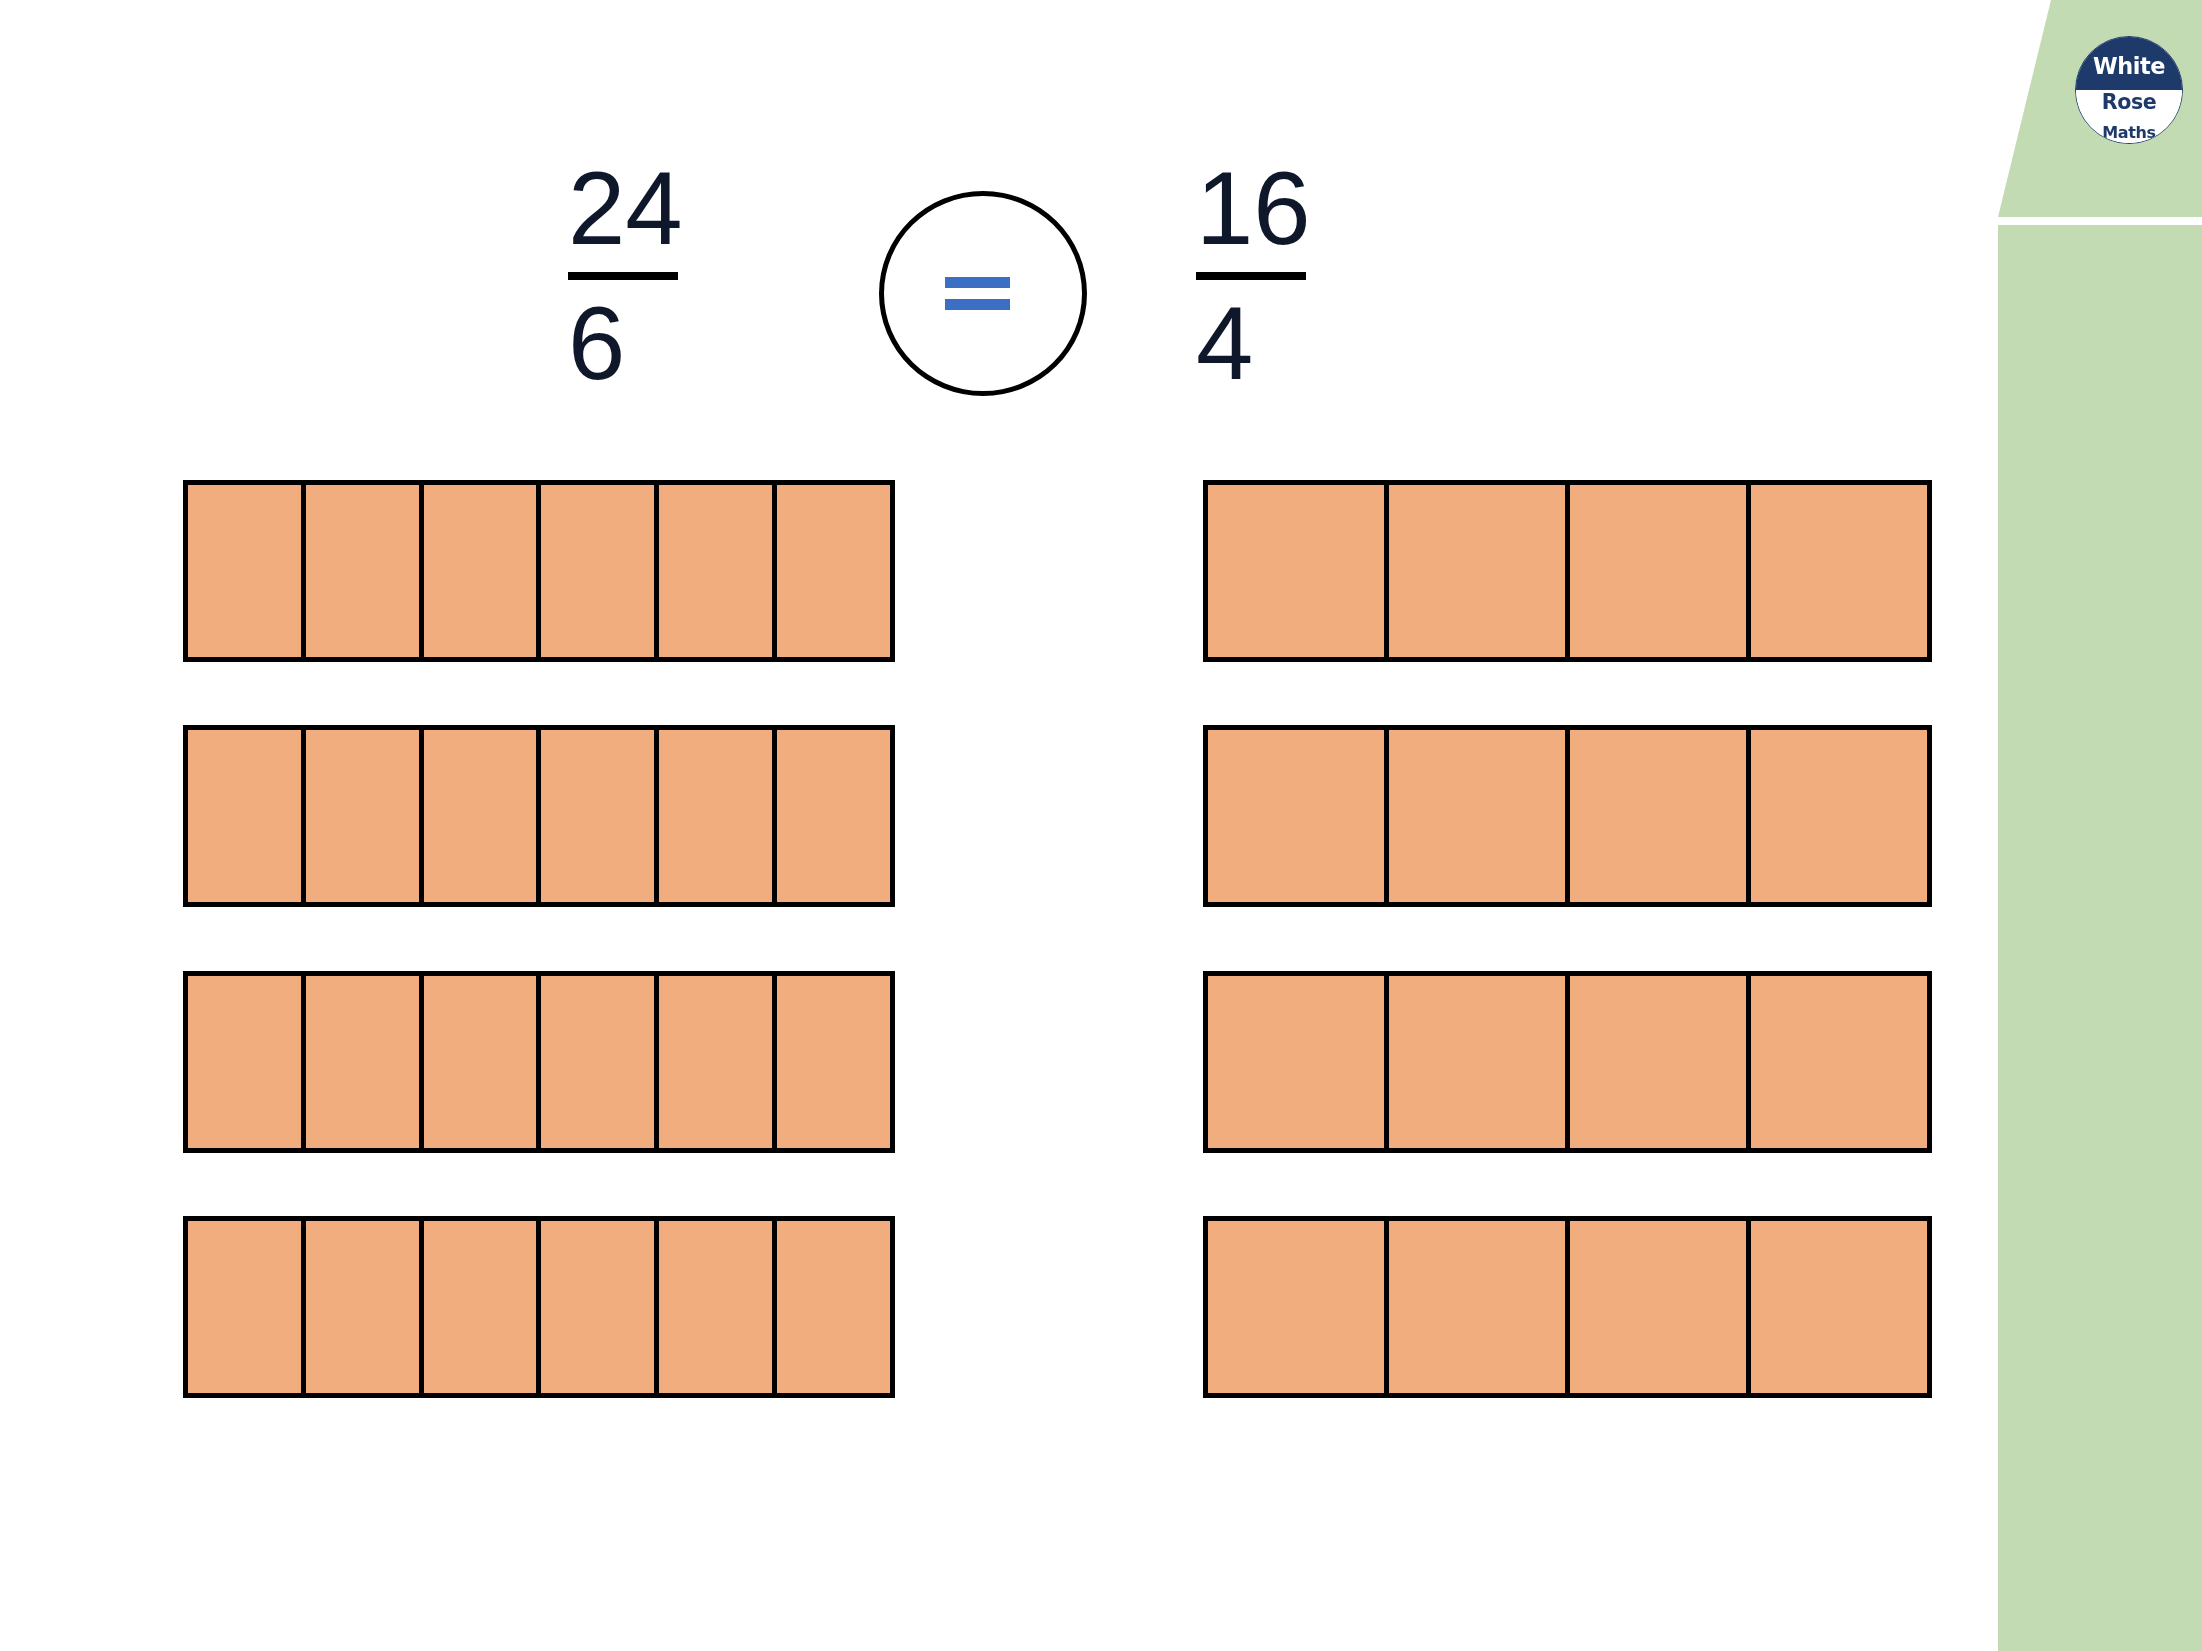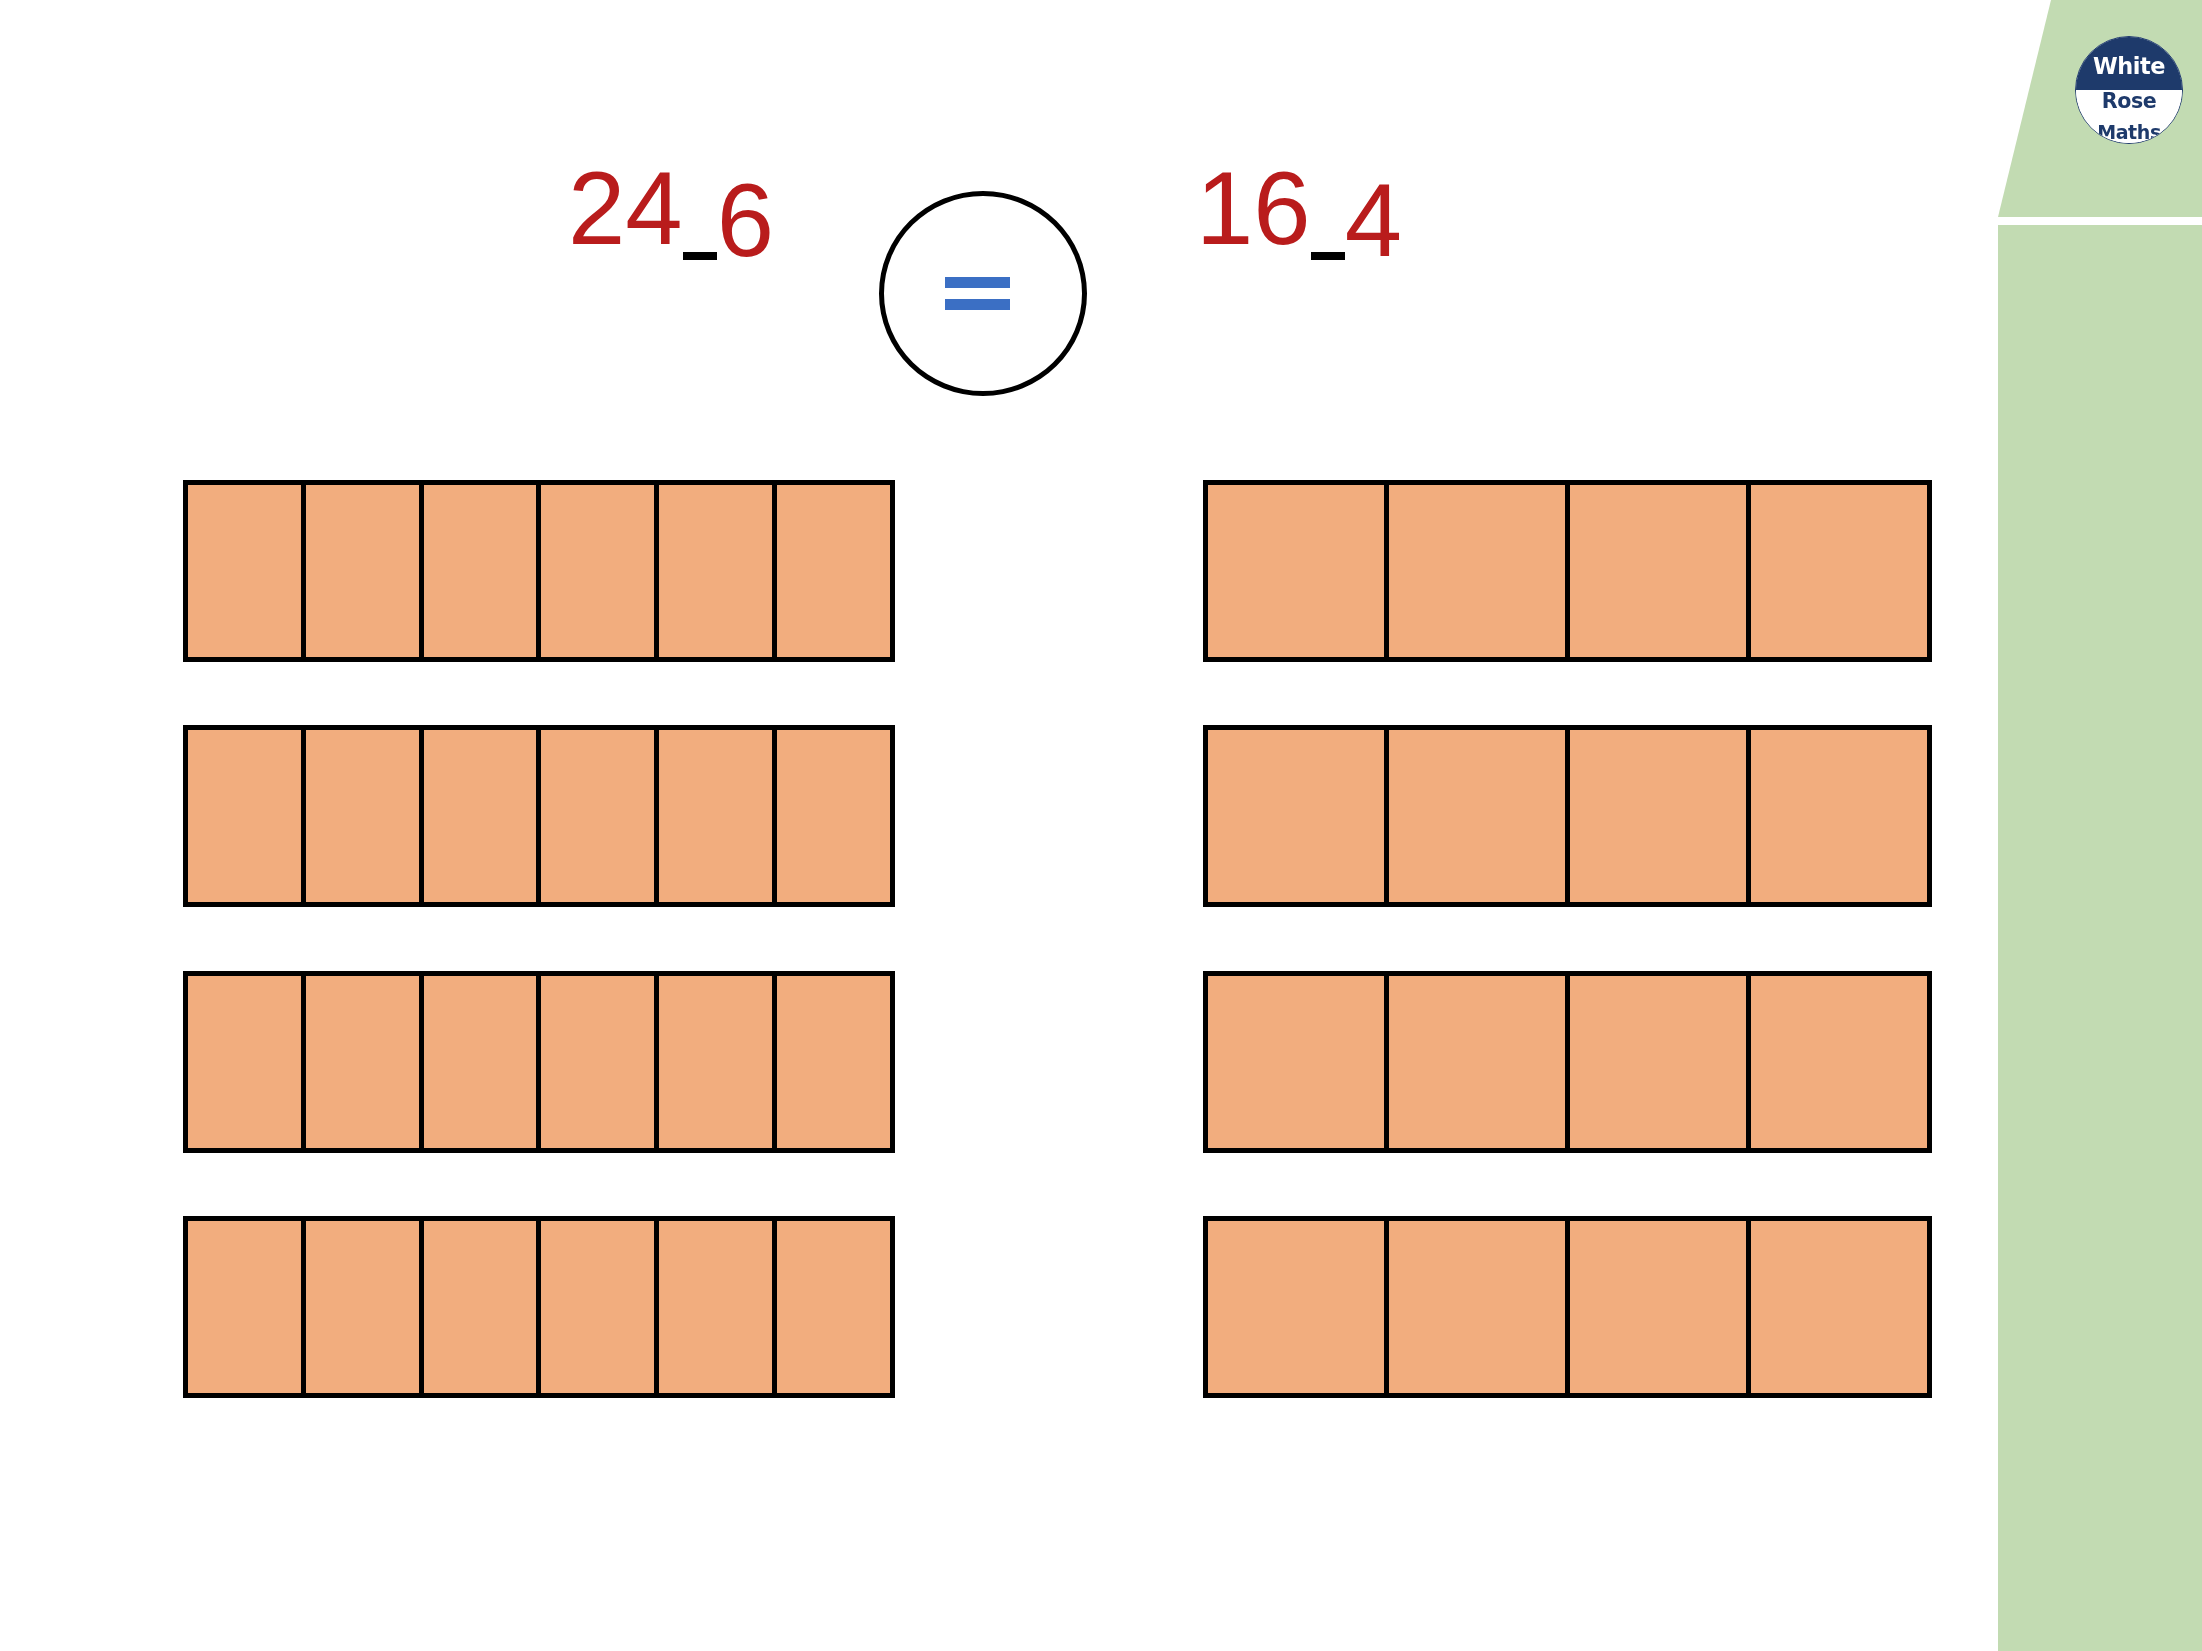--- a/index.html
+++ b/index.html
@@ -86,29 +86,29 @@
     letter-spacing: -0.4px;
     margin-top: 5px;
   }
   .logo-word-rose, .logo-word-maths {
     color: #1e3a6b;
     font-size: 20.6px;
     font-weight: bold;
     font-family: "DejaVu Sans", sans-serif;
     letter-spacing: -0.4px;
   }
-  .logo-word-maths { font-size: 19px; }
+  .logo-word-maths { font-size: 16px; }
 
   
   .fraction {
     position: absolute;
     display: flex;
-    flex-direction: row;
-    align-items: flex-end;
-    color: #b91c1c;
+    flex-direction: column;
+    align-items: flex-start;
+    color: #0f172a;
     font-family: "Liberation Sans", sans-serif;
     font-size: 103px;
     line-height: 1.0;
   }
   .frac-num, .frac-den {
     display: block;
     text-align: center;
   }
   .frac-num { margin-bottom: 12px; }
   .frac-bar {

